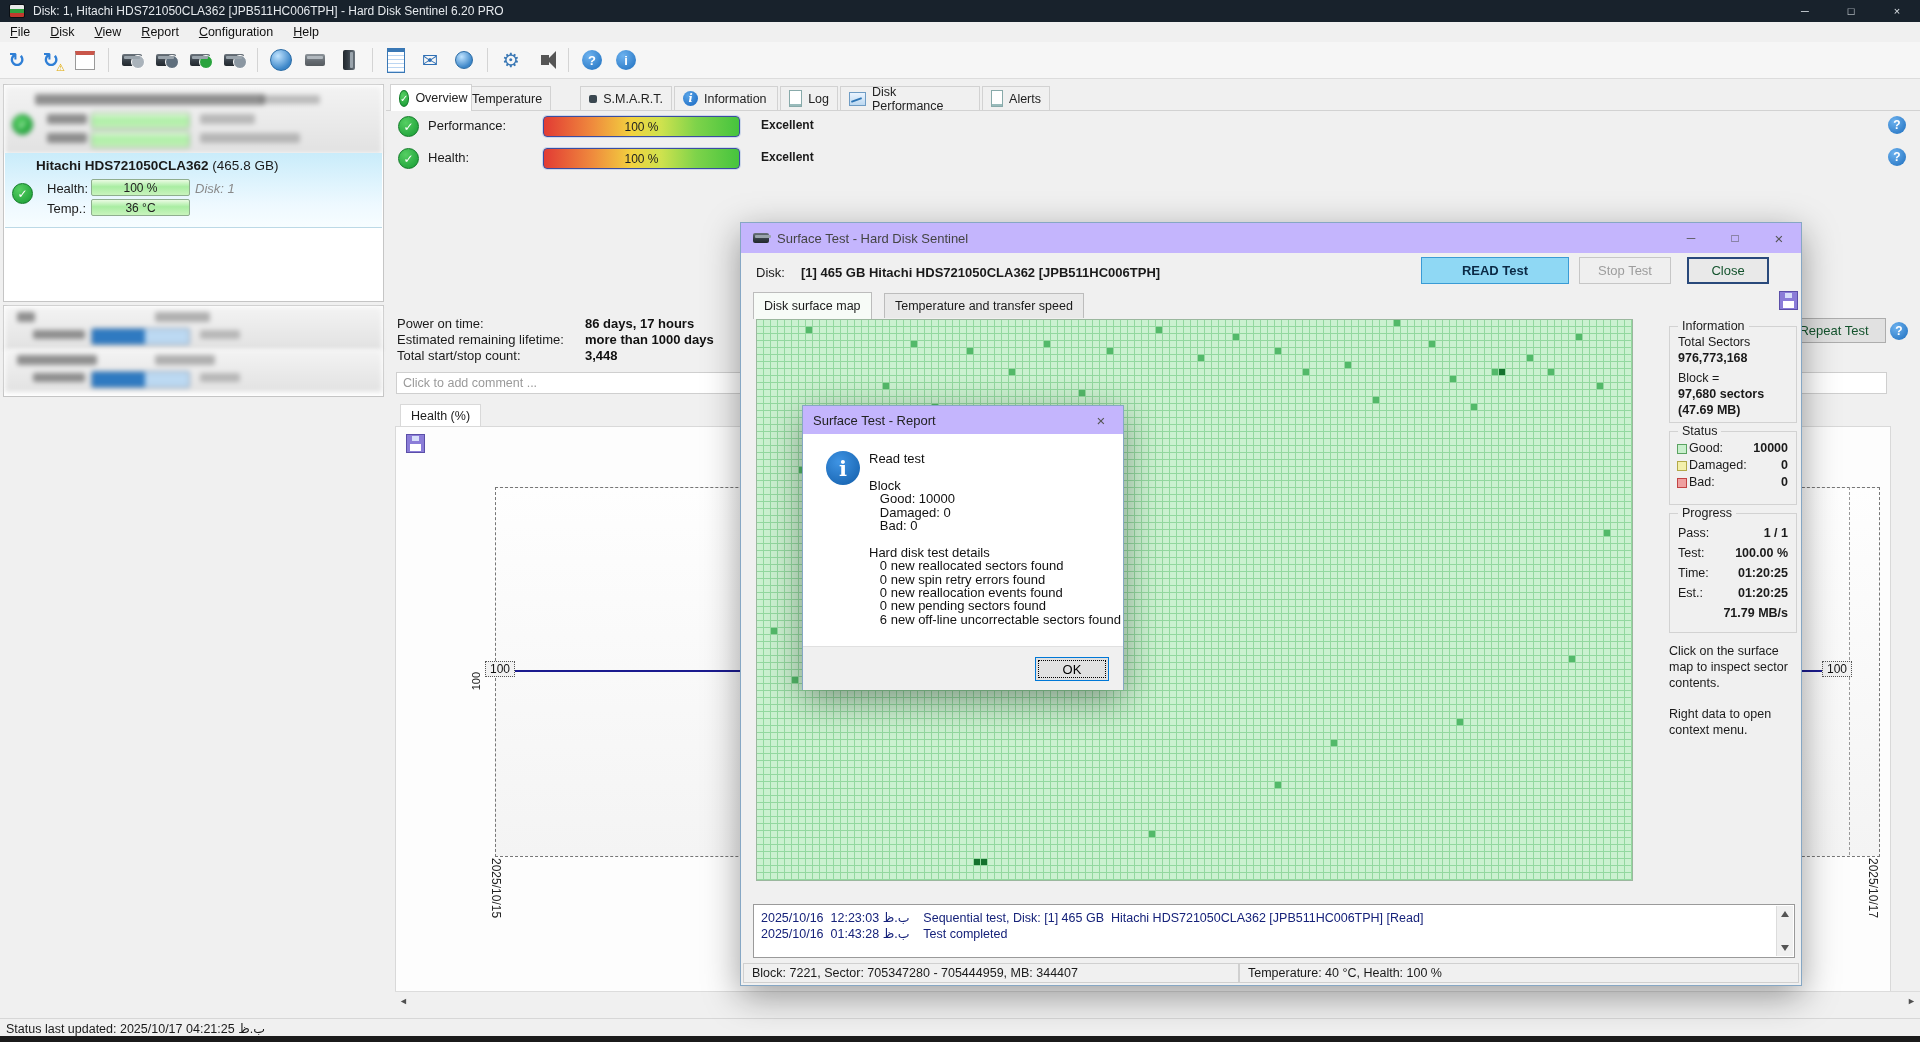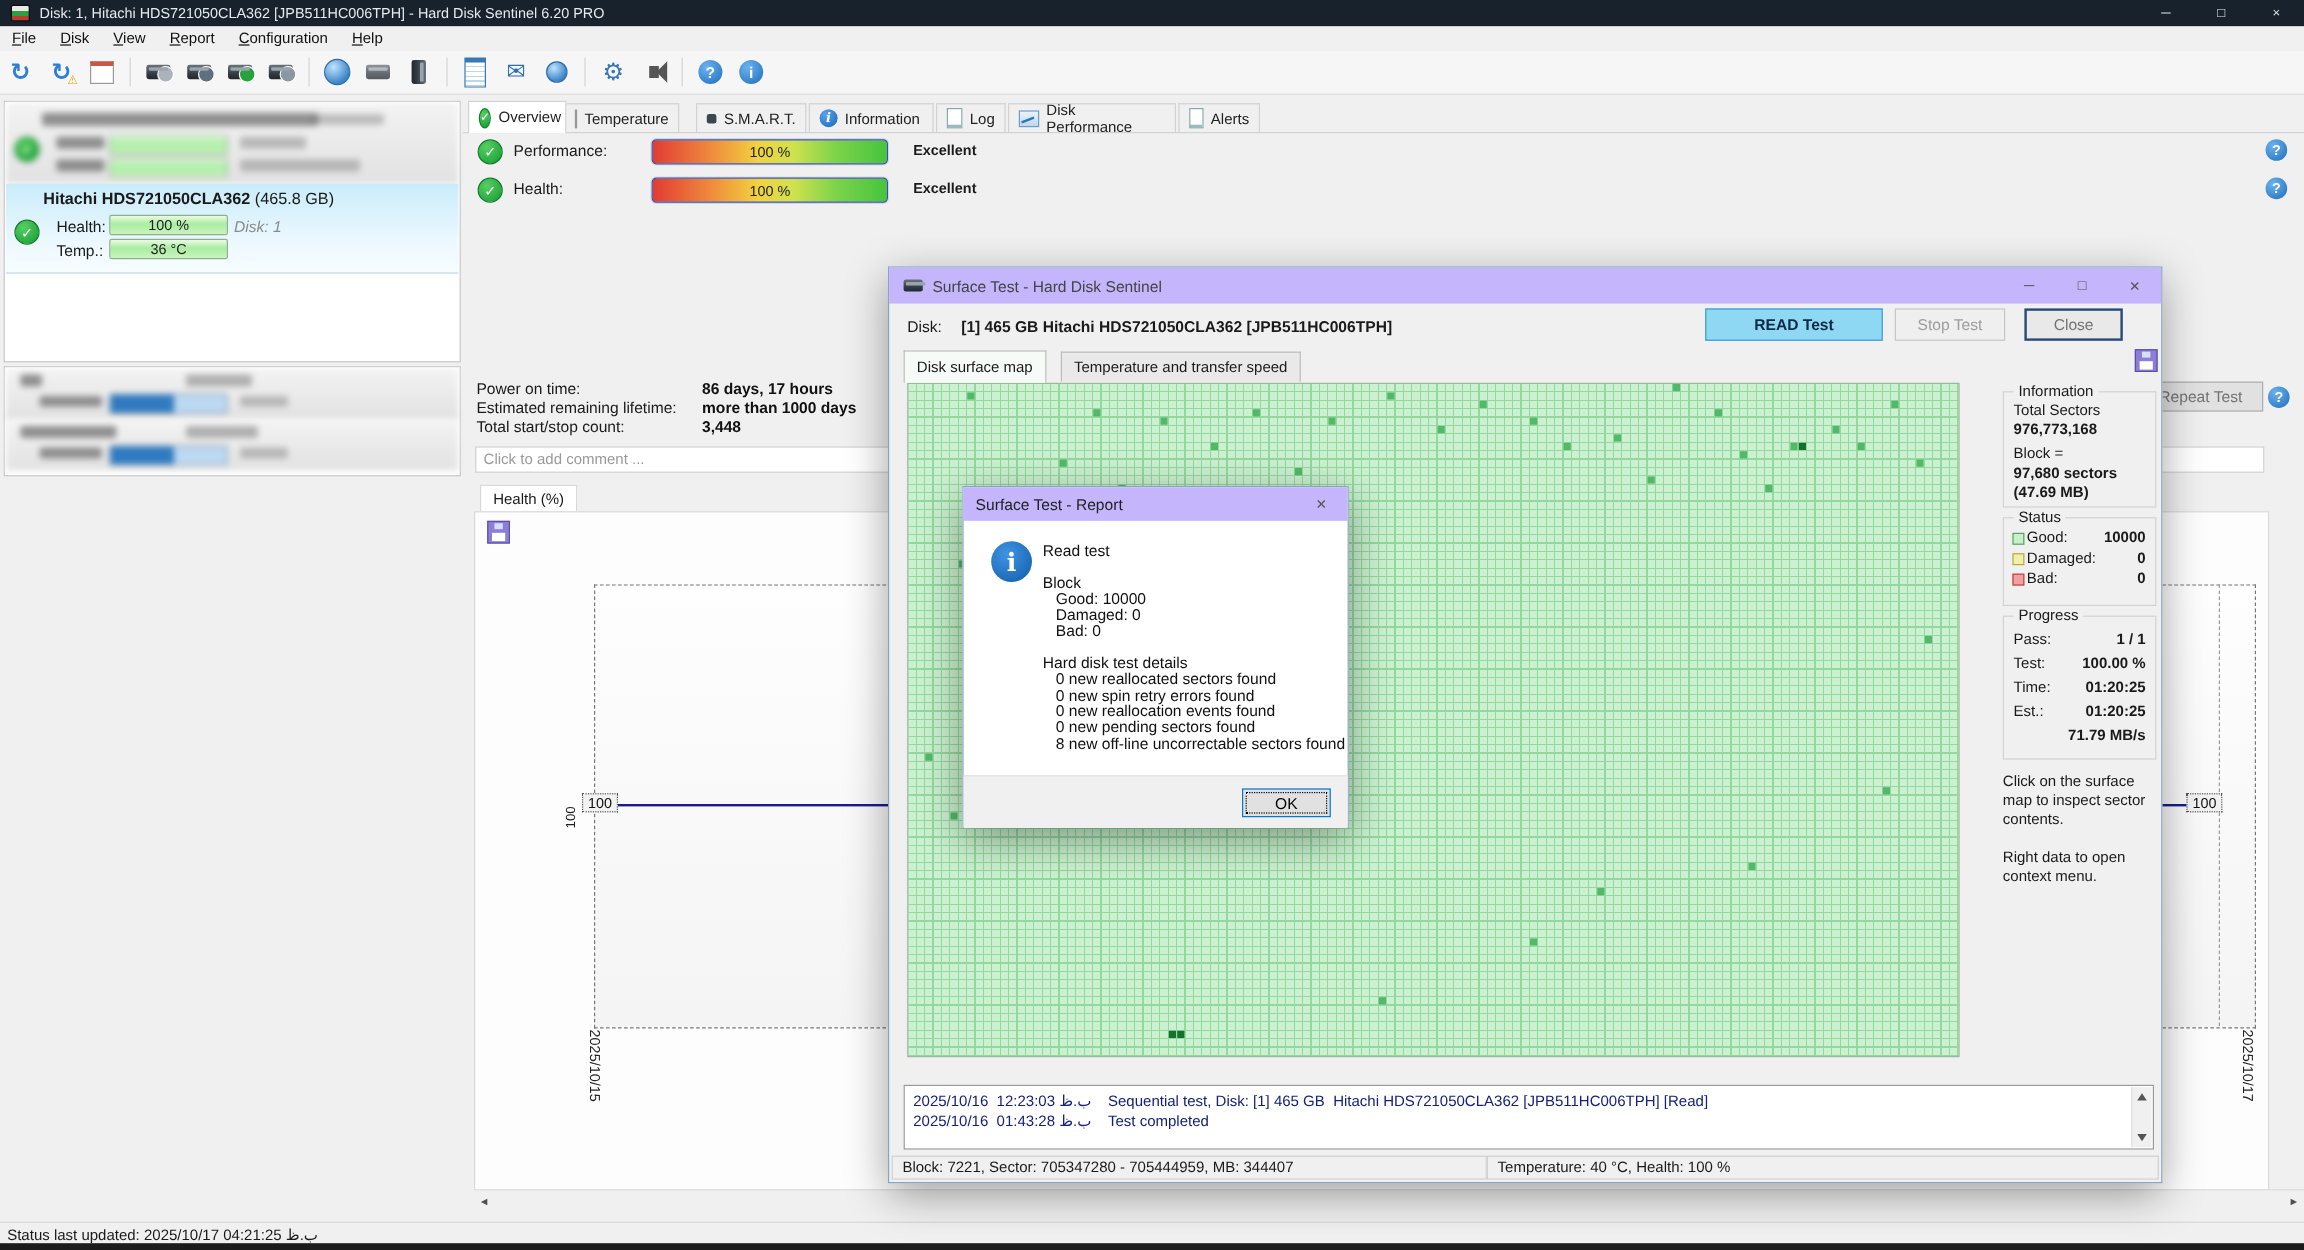--- a/index.html
+++ b/index.html
@@ -81,21 +81,21 @@
   #navy-arrow{position:absolute;width:0;height:0;border-top:4px solid transparent;border-bottom:4px solid transparent;border-left:7px solid #1b1b8f;}
   
   .hscroll{background:#f0f0f0;border-top:1px solid #dcdcdc;display:flex;justify-content:space-between;align-items:center;}
   .scroll-arrow{width:17px;height:17px;display:flex;align-items:center;justify-content:center;font-size:9px;color:#505050;background:#f0f0f0;}
   #app-statusbar{background:#f0f0f0;border-top:1px solid #d7d7d7;display:flex;align-items:center;font-size:12.5px;color:#1a1a1a;}
   #bottom-strip{background:#1b1b1b;}
   
   .dialog{position:absolute;background:#f0f0f0;border:1px solid #86a7c4;box-shadow:0 10px 34px rgba(0,0,0,.38);}
   .dlg-title{height:30px;background:#c4b5fd;display:flex;align-items:center;font-size:13px;color:#444;}
   .dlg-winbtn{width:44px;height:30px;display:flex;align-items:center;justify-content:center;color:#555;font-size:12px;}
-  .btn{box-sizing:border-box;display:flex;align-items:center;justify-content:center;font-size:13px;background:#e1e1e1;border:1px solid #adadad;color:#737373;}
+  .btn{box-sizing:border-box;display:flex;align-items:center;justify-content:center;font-size:13px;background:#e1e1e1;border:1px solid #adadad;color:#14532d;}
   .btn-read{background:#8fd8f4;border:1px solid #3a9bd5;font-weight:bold;color:#0b2a45;}
   .btn-disabled{background:#efefef;border:1px solid #c6c6c6;color:#9d9d9d;}
   .btn-default{border:2px solid #29497b;background:#e9e9e9;}
   .mnemonic::first-letter{text-decoration:underline;}
   .dtab{position:absolute;top:292px;height:25px;display:flex;align-items:center;padding:0 10px;border:1px solid #bcbcbc;border-bottom:none;background:#e9e9e9;font-size:12.5px;box-sizing:border-box;}
   .dtab.active{background:#f7fbf7;height:27px;top:291px;z-index:2;}
   #surface-map{background-color:#cbf1d0;border:1px solid #9bb89e;
     background-image:repeating-linear-gradient(to bottom,transparent 0 6px,#93d89f 6px 7px),
                      repeating-linear-gradient(to right,#cbf1d0 0 6px,#93d89f 6px 7px);}
   .map-cell{position:absolute;width:6px;height:6px;}
@@ -266,21 +266,21 @@
       <div class="smear" style="left:28px;top:23px;width:52px;height:9px;"></div>
       <div class="bbar-sm" style="left:86px;top:21px;width:97px;"></div>
       <div class="smear" style="left:195px;top:23px;width:40px;height:9px;opacity:.4;"></div>
     </div>
   </div>
 
   <div class="mtab active" style="left:390px;width:82px;">
     <div class="chk" style="width:15px;height:15px;font-size:10px;"></div>
     <span>Overview</span>
   </div>
-  <div class="mtab" style="left:470px;width:96px;">
+  <div class="mtab" style="left:455px;width:96px;">
     <div class="ticon-therm"></div>
     <span>Temperature</span>
   </div>
   <div class="mtab" style="left:580px;width:92px;">
     <div class="ticon-disk"></div>
     <span>S.M.A.R.T.</span>
   </div>
   <div class="mtab" style="left:674px;width:104px;">
     <div class="circle-info" style="width:15px;height:15px;font-size:11px;">
         <span>i</span>
@@ -512,20 +512,20 @@
       <div class="rl">Block</div>
       <div class="rl">   Good: 10000</div>
       <div class="rl">   Damaged: 0</div>
       <div class="rl">   Bad: 0</div>
       <div class="rl"></div>
       <div class="rl">Hard disk test details</div>
       <div class="rl">   0 new reallocated sectors found</div>
       <div class="rl">   0 new spin retry errors found</div>
       <div class="rl">   0 new reallocation events found</div>
       <div class="rl">   0 new pending sectors found</div>
-      <div class="rl">   8 new off-line uncorrectable sectors found</div>
+      <div class="rl">   6 new off-line uncorrectable sectors found</div>
     </div>
     <div class="abs" style="left:0;top:240px;width:320px;height:43px;background:#f0f0f0;border-top:1px solid #e0e0e0;">
       <button id="ok-btn" style="left:232px;top:10px;">OK</button>
     </div>
   </div>
 
 </div>
 
 </body></html>

